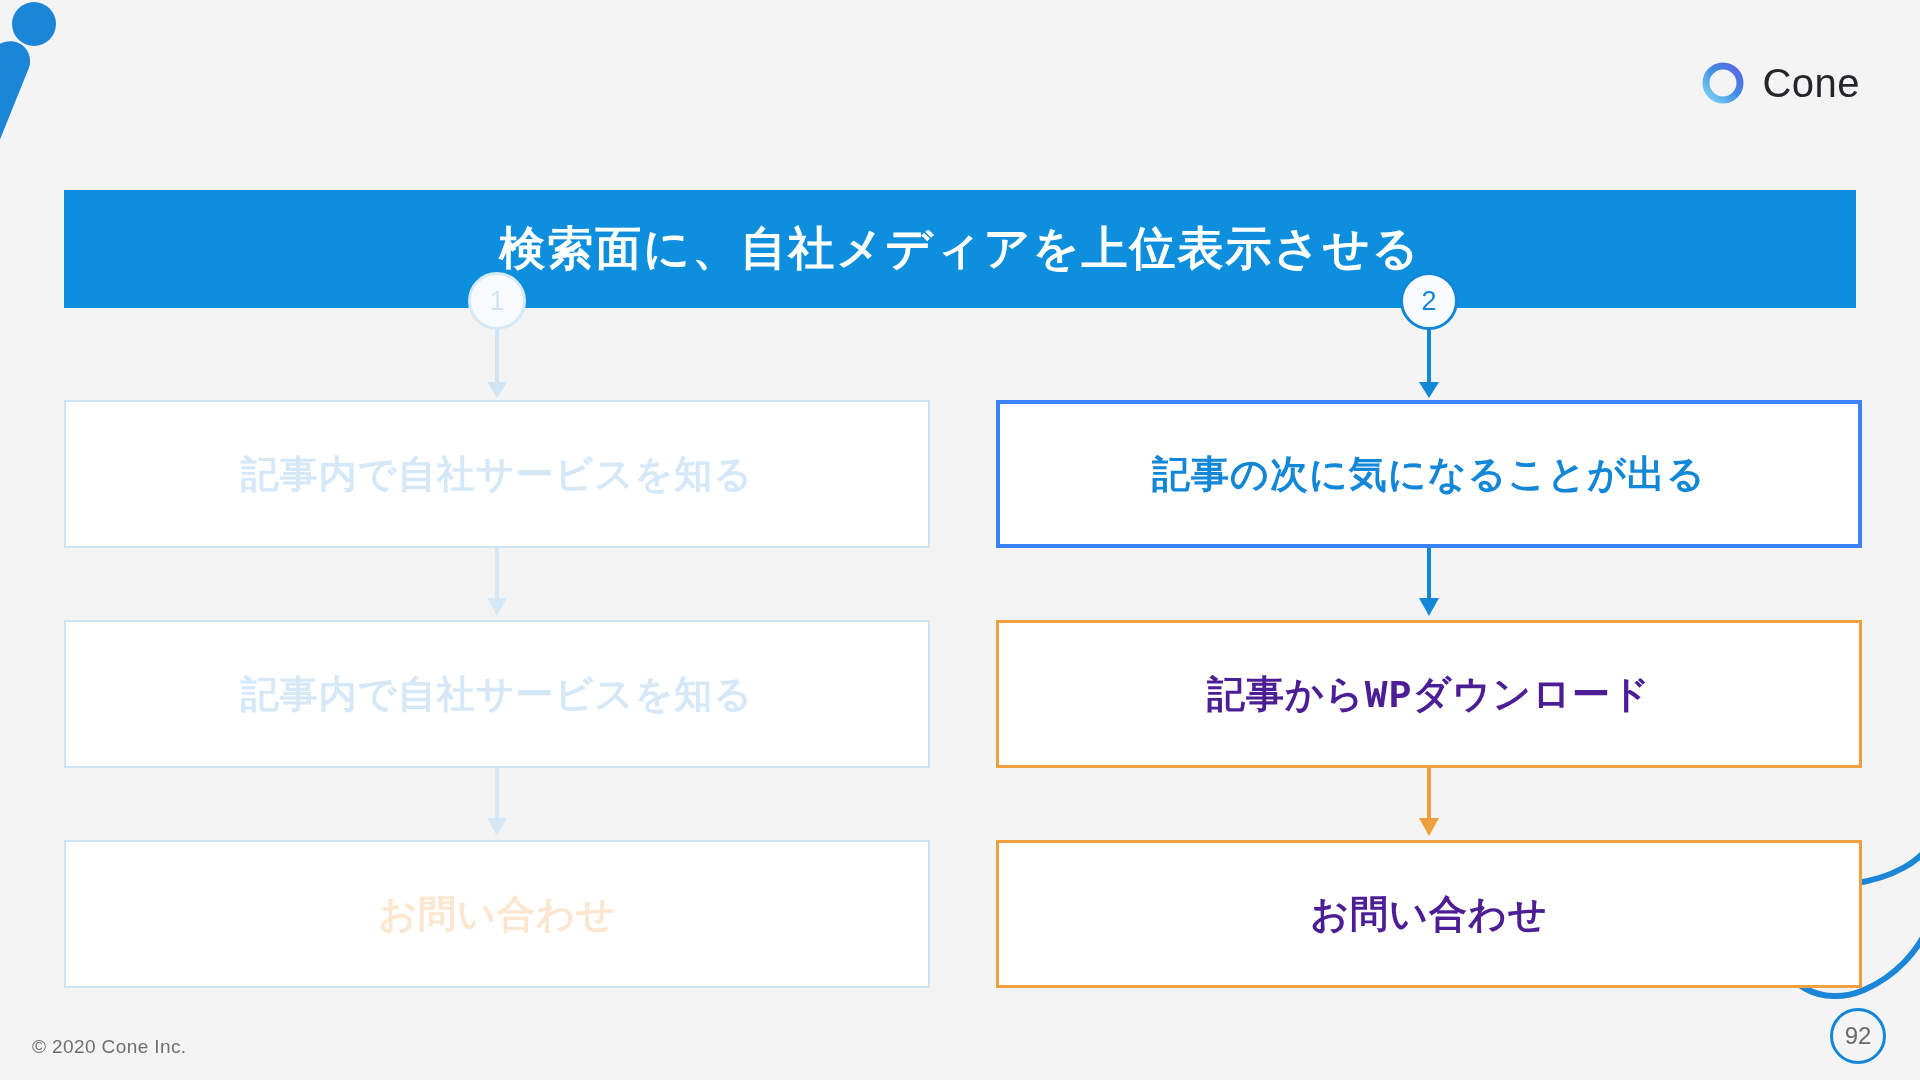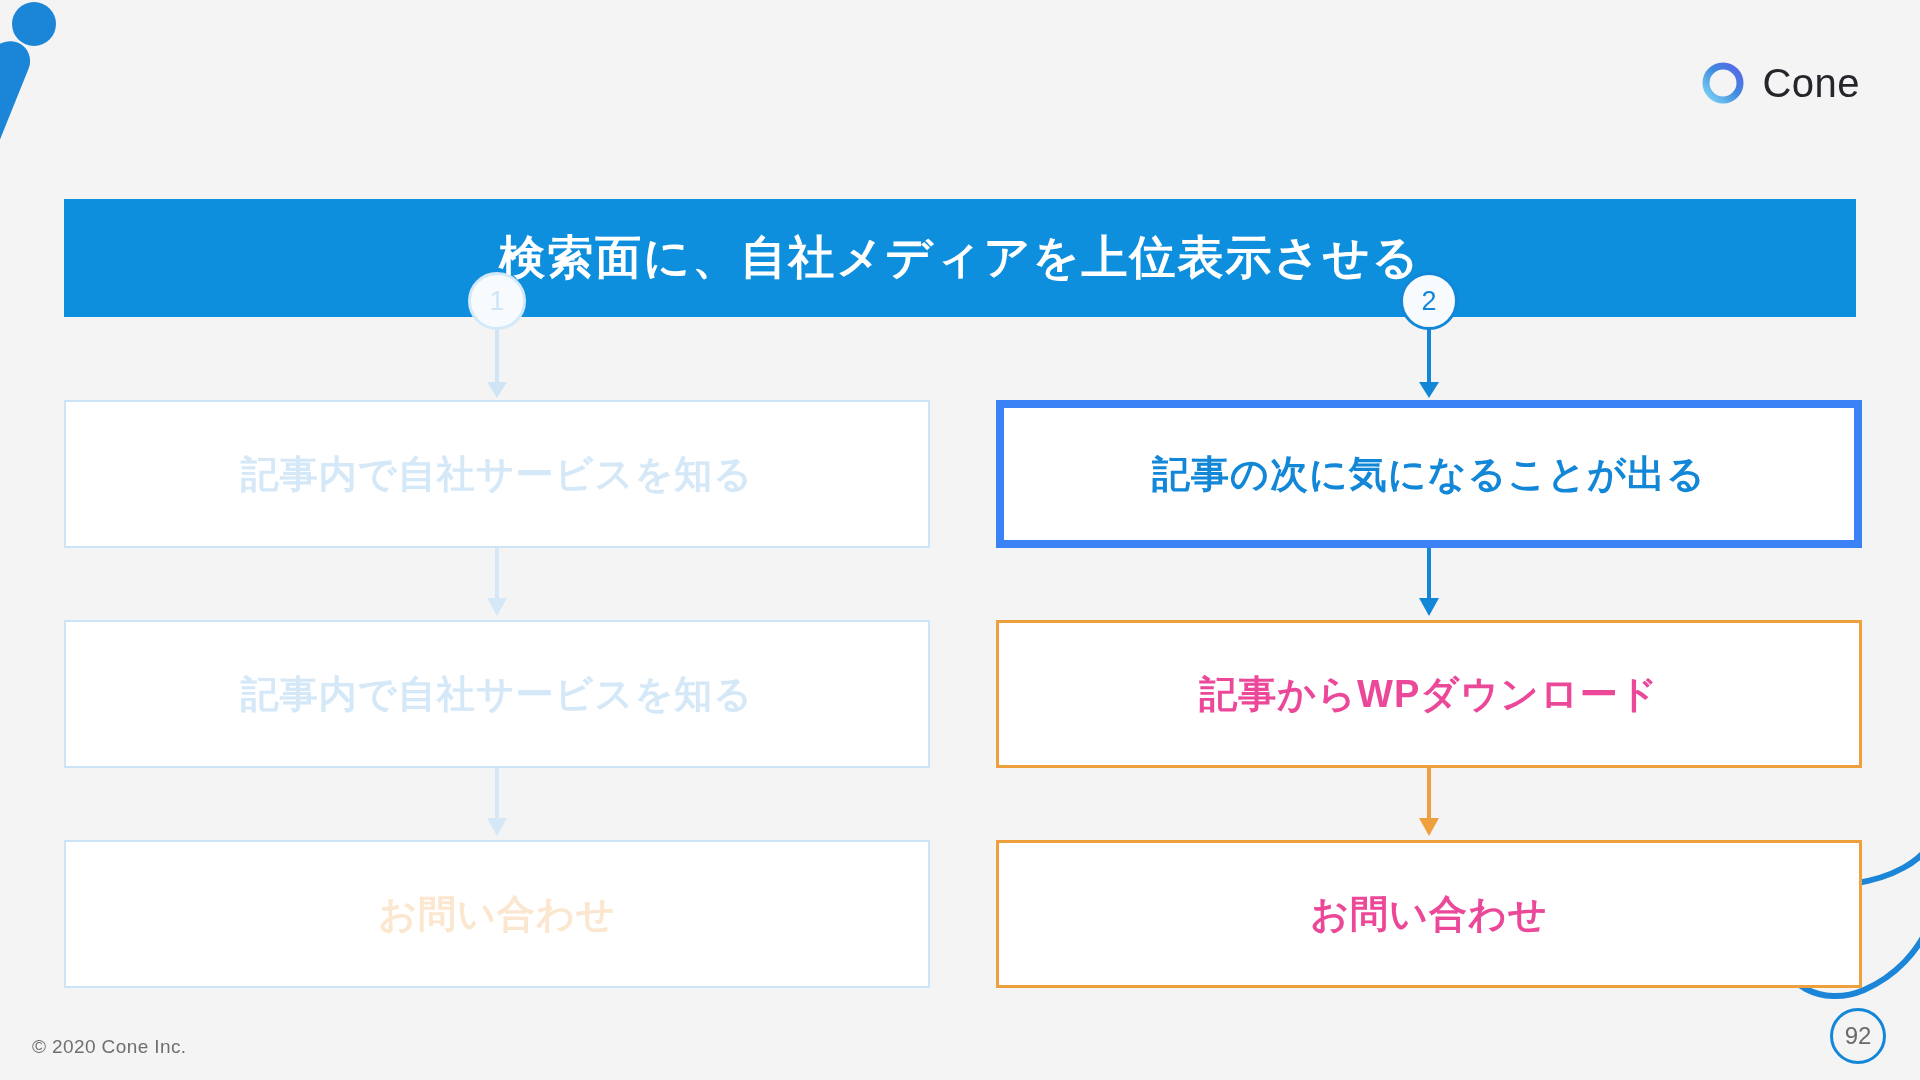--- a/index.html
+++ b/index.html
@@ -72,21 +72,21 @@
     font-weight: 500;
     color: #24262b;
     letter-spacing: 0.5px;
     line-height: 1;
   }
 
   
   .banner {
     position: absolute;
     left: 64px;
-    top: 199px;
+    top: 190px;
     width: 1792px;
     height: 118px;
     background: #0d8fdd;
     display: flex;
     align-items: center;
     justify-content: center;
   }
   .banner-text {
     color: #ffffff;
     font-size: 46px;
@@ -140,35 +140,36 @@
 
   
   .flow-box {
     width: 866px;
     height: 148px;
     background: #ffffff;
     display: flex;
     align-items: center;
     justify-content: center;
     text-align: center;
+    font-family: Liberation Mono, monospace;
   }
   .flow-box .box-text {
     font-size: 38px;
     font-weight: 700;
     letter-spacing: 1px;
     white-space: nowrap;
   }
 
   .b-blue-faint  { border: 2px solid #cde4f6; }
-  .b-blue-strong { border: 8px solid #3b82f6; text-align: right; }
+  .b-blue-strong { border: 4px solid #3b82f6; text-align: right; }
   .b-orange      { border: 3px solid #eda03d; }
 
   .t-blue-faint  { color: #d4e8f8; }
   .t-blue-strong { color: #1287d8; }
-  .t-orange      { color: #ec4899; }
+  .t-orange      { color: #4c1d95; }
   .t-orange-faint{ color: #fbe7cf; }
 
   
   .connector {
     height: 72px;
     display: flex;
     justify-content: center;
     align-items: center;
   }
   .connector svg { width: 26px; height: 72px; display: block; }

